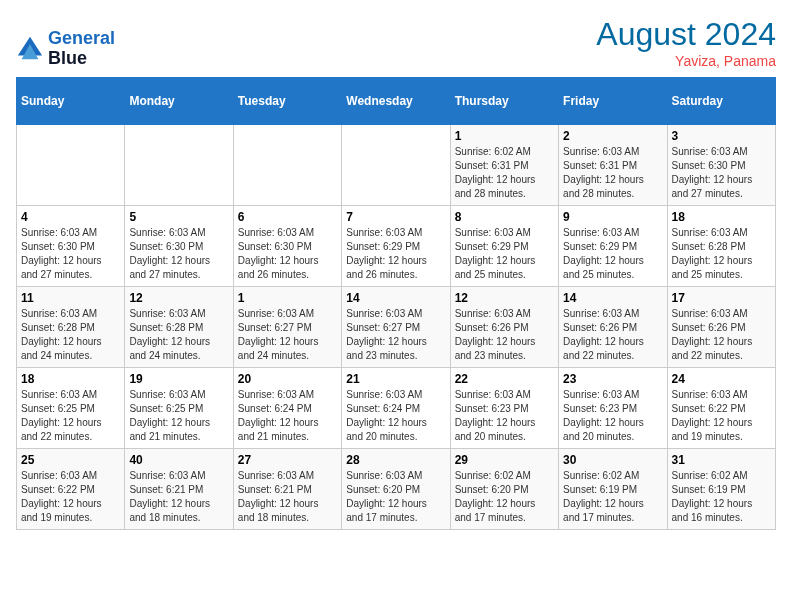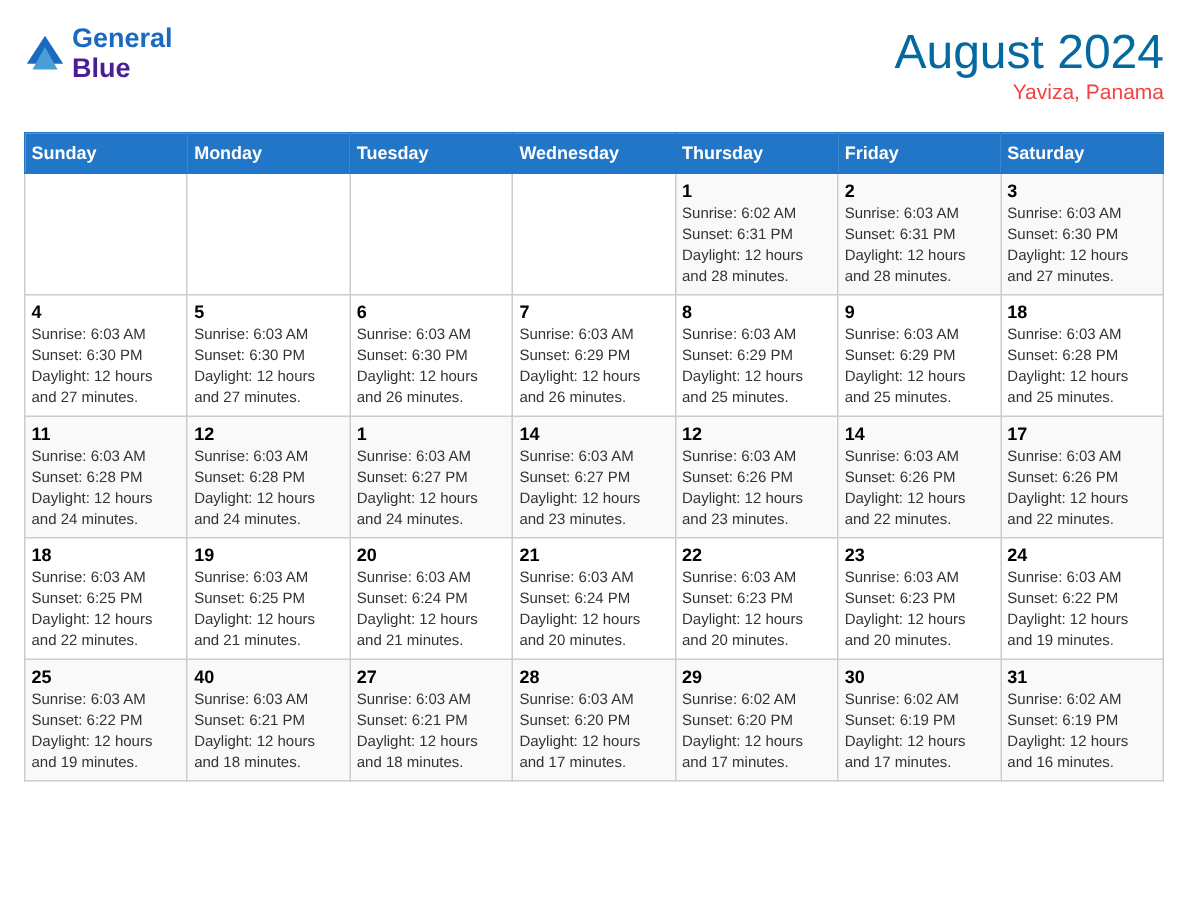--- a/index.html
+++ b/index.html
@@ -6,22 +6,22 @@
     body {
       font-family: Arial, sans-serif;
       background: #fff;
       width: 792px;
       min-height: 612px;
       padding: 16px;
     }
     .header {
       display: flex;
       justify-content: space-between;
-      align-items: flex-start;
-      margin-bottom: 19px;
+      align-items: flex-end;
+      margin-bottom: 8px;
       gap: 24px;
     }
     .logo {
       display: flex;
       align-items: center;
       gap: 4px;
     }
     .logo-text {
       font-size: 18px;
       font-weight: bold;
@@ -48,21 +48,21 @@
       color: #ef4444;
     }
     .calendar-table {
       width: 100%;
       border-collapse: collapse;
       font-size: 11px;
     }
     .calendar-table thead tr th {
       background-color: #2176c7;
       color: #fff;
-      padding: 6px 4px;
+      padding: 16px 4px;
       text-align: left;
       font-size: 12px;
       font-weight: bold;
       border: 1px solid #2176c7;
     }
     .calendar-table tbody tr td {
       border: 1px solid #ccc;
       vertical-align: top;
       padding: 4px;
       width: calc(100% / 7);
@@ -94,21 +94,21 @@
 <body>
 
 <div class="header">
   <div class="logo">
     <svg class="logo-icon" viewBox="0 0 30 30" xmlns="http://www.w3.org/2000/svg">
       <polygon points="15,2 28,22 2,22" fill="#1a6bbf"></polygon>
       <polygon points="15,10 24,26 6,26" fill="#4a9ed8"></polygon>
     </svg>
     <div class="logo-text">
       <span>General</span><br>
-      <span style="color:#4c1d95">Blue</span>
+      <span style="color:#0f172a">Blue</span>
     </div>
   </div>
   <div class="title-block">
     <div class="month-year">August 2024</div>
     <div class="location">Yaviza, Panama</div>
   </div>
 </div>
 
 <table class="calendar-table">
   <thead>

